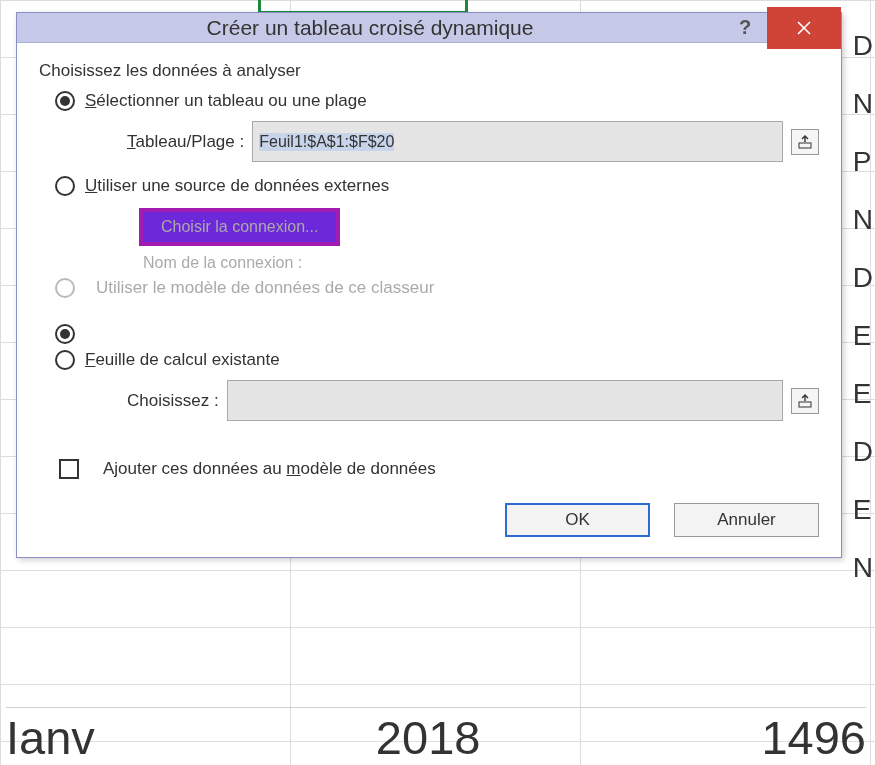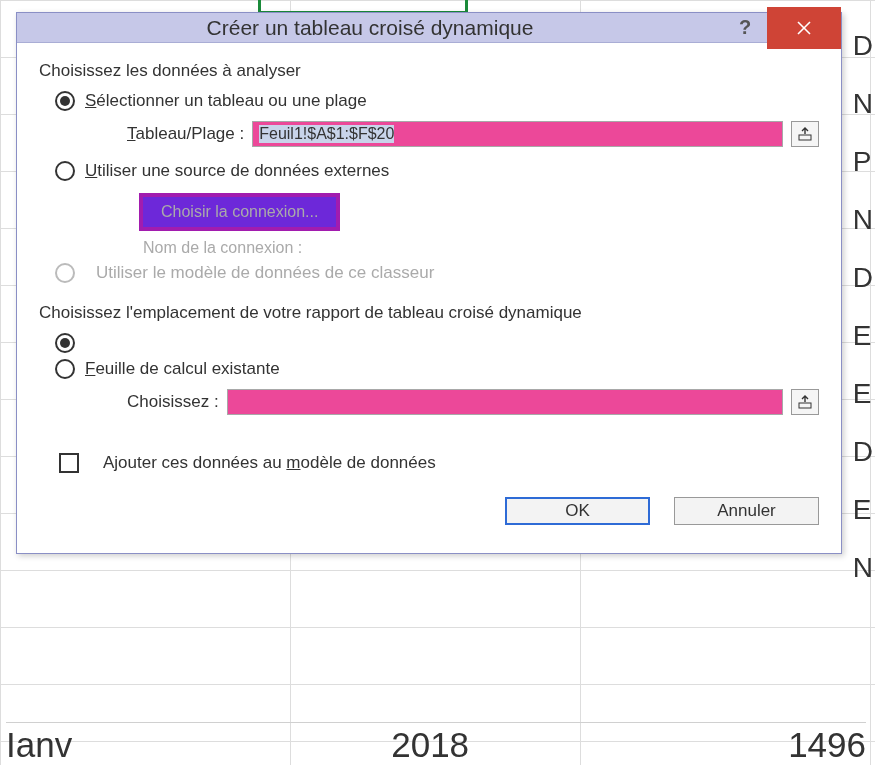--- a/index.html
+++ b/index.html
@@ -32,21 +32,21 @@
     flex-direction: column;
     gap: 26px;
   }
   .bottom-row {
     position: absolute;
     left: 6px;
     bottom: 0;
     width: 860px;
     display: flex;
     justify-content: space-between;
-    font-size: 35px;
+    font-size: 47px;
     color: #333;
     border-top: 1px solid #d0d0d0;
     padding-top: 2px;
   }
   .green-cell {
     position:absolute;
     top:0; left:258px;
     width:210px; height:14px;
     border-left:3px solid #1a8a3a;
     border-right:3px solid #1a8a3a;
@@ -81,21 +81,21 @@
     display:flex; align-items:center; justify-content:center;
     font-size:20px; font-weight:bold; color:#555;
   }
   .closebtn {
     width: 74px; height:42px;
     background:#cf4436;
     display:flex; align-items:center; justify-content:center;
   }
   .closebtn svg { width:16px; height:16px; }
   .body {
-    padding: 18px 22px 28px 22px;
+    padding: 18px 22px 20px 22px;
     font-size: 17px;
     color: #333;
   }
   .section-label { margin-bottom: 10px; }
   .radio-row {
     display:flex; align-items:center;
     margin: 6px 0 6px 16px;
     gap: 10px;
   }
   .radio {
@@ -109,23 +109,23 @@
   .radio.disabled { border-color:#bbb; }
   .disabled-text { color:#aaa;margin-left:11px; }
   .field-row {
     display:flex; align-items:center;
     margin: 10px 0 14px 88px;
     gap: 8px;
   }
   .field-label { white-space:nowrap; }
   .input {
     flex:1;
-    height:26px;
+    height:41px;
     border:1px solid #a8a8a8;
-    background:#ec4899;
+    background:#e5e5e5;
     font-size:16px;
     padding: 2px 6px;
     display:flex; align-items:center;
   }
   .input .sel { background:#c8d4ea; }
   .rangebtn {
     width:28px; height:26px;
     border:1px solid #999;
     background:#f5f5f5;
     display:flex; align-items:center; justify-content:center;
@@ -154,21 +154,21 @@
     width:20px; height:20px; border:2px solid #333;
     flex-shrink:0;
   }
   .btnbar {
     display:flex; justify-content:flex-end;
     gap:24px;
     margin-top:24px;
   }
   .btn {
     min-width:145px;
-    height:28px;
+    height:34px;
     border:1px solid #999;
     background:#f3f3f3;
     display:flex; align-items:center; justify-content:center;
     font-size:17px;
   }
   .btn.primary { border:2px solid #2e6bd6; }
   u.cue { text-decoration: underline; }
 </style>
 </head>
 <body>
@@ -235,21 +235,20 @@
 
     <div class="choosebtn">Choisir la connexion...</div>
     <div class="conn-label">Nom de la connexion :</div>
 
     <div class="radio-row">
       <span class="radio disabled"></span>
       <span class="disabled-text">Utiliser le modèle de données de ce classeur</span>
     </div>
 
     <div class="gap"></div>
-    <div class="section-label">Choisissez l'emplacement de votre rapport de tableau croisé dynamique</div>
 
     <div class="radio-row">
       <span class="radio checked"></span>
     </div>
 
     <div class="radio-row">
       <span class="radio"></span>
       <span><u class="cue">F</u><span>euille de calcul existante</span></span>
     </div>
 

